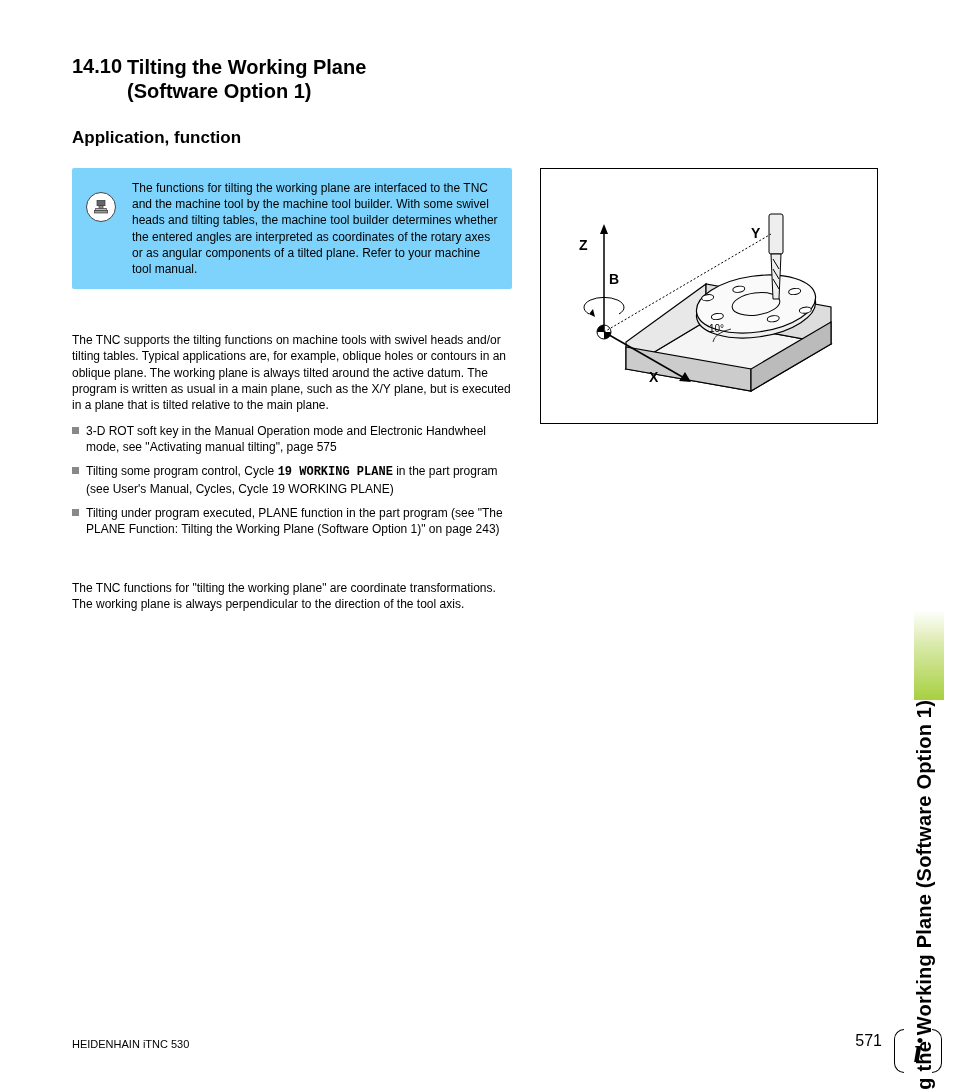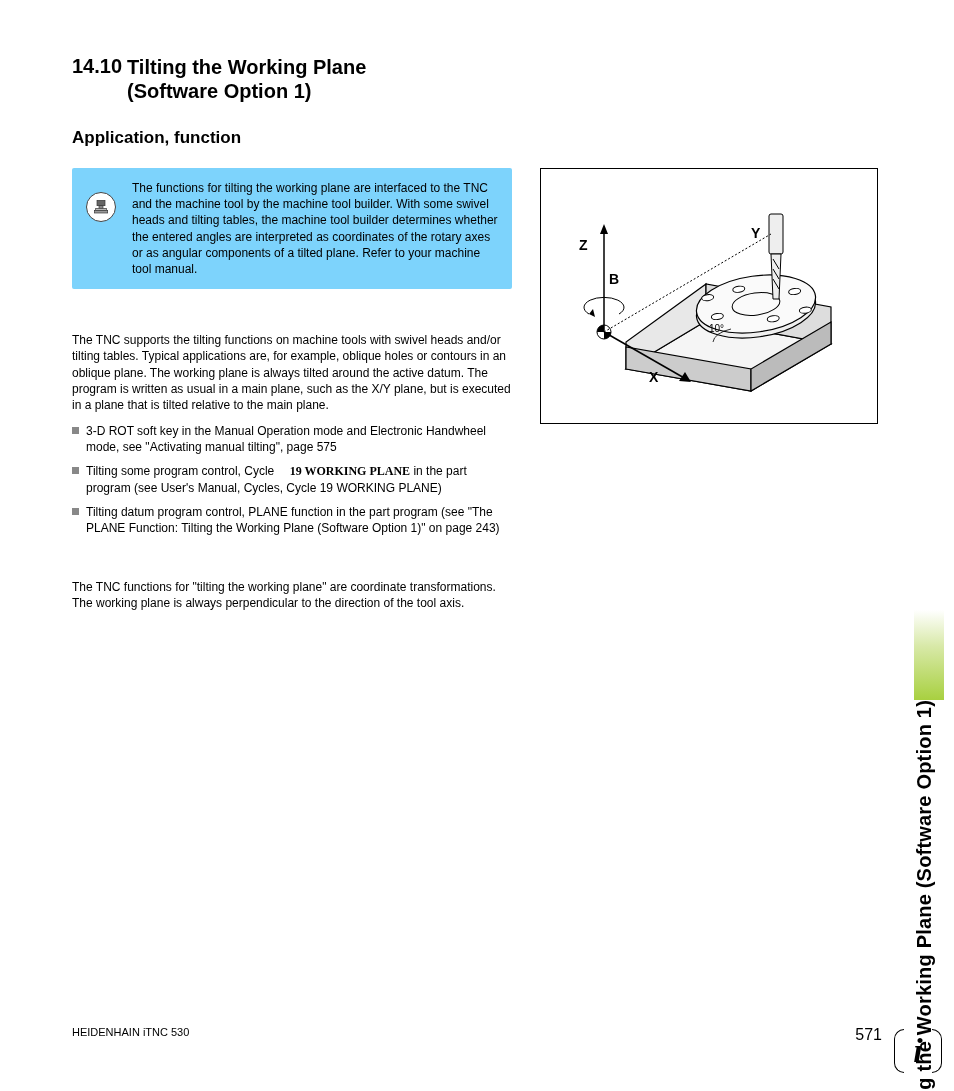--- a/index.html
+++ b/index.html
@@ -88,21 +88,21 @@
 }
 .list li::before {
   content: "";
   position: absolute;
   left: 0;
   top: 4px;
   width: 7px;
   height: 7px;
   background: #888;
 }
-.mono { font-family: Liberation Serif, serif; font-weight: bold; margin-left: 12px; }
+.mono { font-family: Liberation Mono, monospace; font-weight: bold; }
 .bold { font-weight: normal; }
 .figure {
   border: 1px solid #000;
   width: 338px;
   height: 256px;
   position: relative;
   background: #fff;
 }
 .sidebar {
   position: absolute;
@@ -125,26 +125,26 @@
 .sidebar-gradient {
   position: absolute;
   right: 0;
   top: 590px;
   width: 30px;
   height: 90px;
   background: linear-gradient(to top, #a8d040, #d8e9a8 60%, rgba(216,233,168,0));
 }
 .footer {
   position: absolute;
-  bottom: 47px;
+  bottom: 41px;
   left: 72px;
   right: 72px;
   display: flex;
   justify-content: space-between;
-  align-items: flex-start;
+  align-items: flex-end;
   font-size: 11px;
 }
 .page-num { font-weight: normal; font-size: 16px; }
 .info-icon {
   position: absolute;
   right: 12px;
   bottom: 16px;
   width: 48px;
   height: 48px;
 }
@@ -192,21 +192,21 @@
             </svg>
         </div>
         <span>The functions for tilting the working plane are interfaced to the TNC and the machine tool by the machine tool builder. With some swivel heads and tilting tables, the machine tool builder determines whether the entered angles are interpreted as coordinates of the rotary axes or as angular components of a tilted plane. Refer to your machine tool manual.</span>
       </div>
 
       <p class="body-text">The TNC supports the tilting functions on machine tools with swivel heads and/or tilting tables. Typical applications are, for example, oblique holes or contours in an oblique plane. The working plane is always tilted around the active datum. The program is written as usual in a main plane, such as the X/Y plane, but is executed in a plane that is tilted relative to the main plane.</p>
 
       <ul class="list">
         <li><span>3-D ROT soft key in the Manual Operation mode and Electronic Handwheel mode, see "Activating manual tilting", page 575</span></li>
         <li><span>Tilting some program control, Cycle </span><span class="mono">19 WORKING PLANE</span><span> in the part program (see User's Manual, Cycles, Cycle 19 WORKING PLANE)</span></li>
-        <li><span>Tilting datum program control, </span><span class="bold">PLANE</span><span> function in the part program (see "The PLANE Function: Tilting the Working Plane (Software Option 1)" on page 243)</span></li>
+        <li><span>Tilting under program executed, </span><span class="bold">PLANE</span><span> function in the part program (see "The PLANE Function: Tilting the Working Plane (Software Option 1)" on page 243)</span></li>
       </ul>
 
       <p class="body-text">The TNC functions for "tilting the working plane" are coordinate transformations. The working plane is always perpendicular to the direction of the tool axis.</p>
     </div>
 
     <div class="right-col">
       <div class="figure">
         <svg width="338" height="256" viewBox="0 0 338 256">
 
           <polygon points="85,200 210,222 290,175 165,152" fill="#f5f5f5" stroke="#000" stroke-width="1.2"></polygon>

